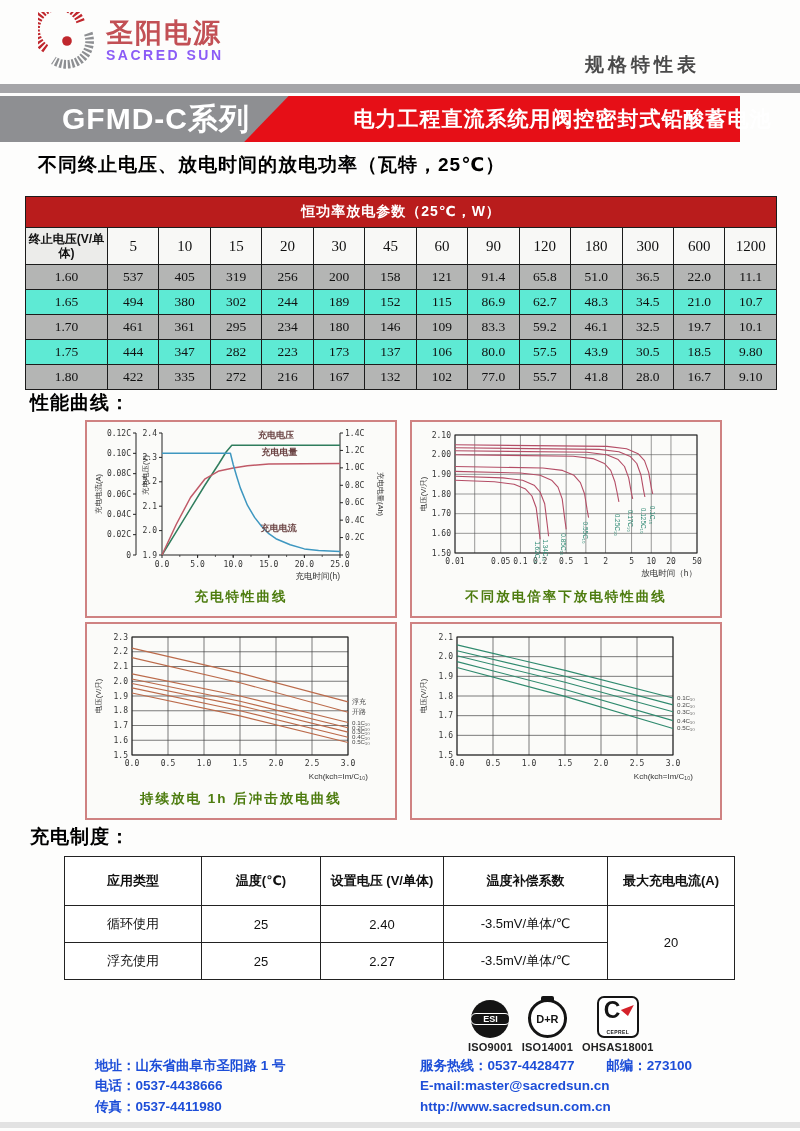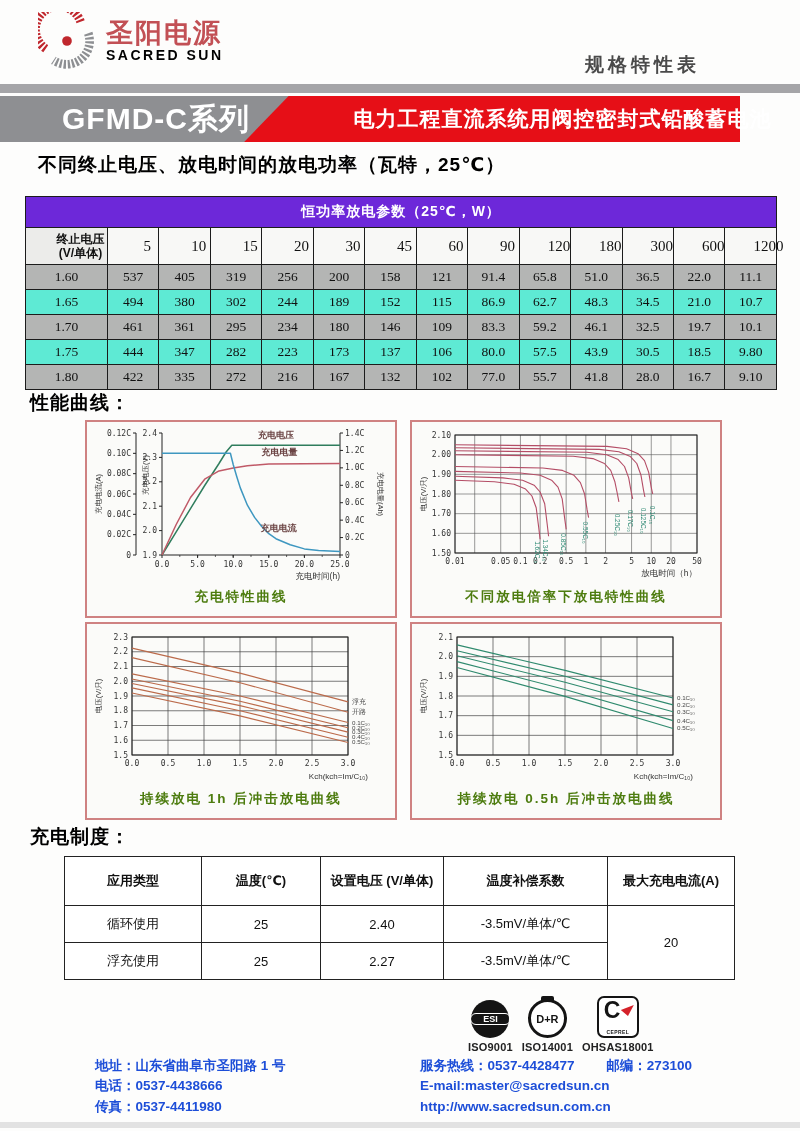--- a/index.html
+++ b/index.html
@@ -2,44 +2,44 @@
 <html><head>
 <meta charset="utf-8">
 <style>
   html,body{margin:0;padding:0;background:#ffffff;}
   .page{position:relative;width:800px;height:1131px;background:#fdfdfc;overflow:hidden;
         font-family:"Liberation Sans","DejaVu Sans",sans-serif;color:#111;}
 
   
   .logo-wrap{position:absolute;left:38px;top:12px;display:flex;align-items:center;gap:10px;}
   .logo-text .cn{font-size:27px;font-weight:900;color:#c25055;letter-spacing:2px;line-height:1.05;}
-  .logo-text .en{font-size:14px;font-weight:bold;color:#000000;letter-spacing:2.5px;}
+  .logo-text .en{font-size:14px;font-weight:bold;color:#8b5cf6;letter-spacing:2.5px;}
   .doc-type{position:absolute;right:100px;top:52px;font-size:19px;font-weight:bold;color:#4a4a4a;letter-spacing:4px;}
 
   .gray-bar{position:absolute;left:0;top:84px;width:800px;height:9px;background:#a5a5a8;}
   .banner{position:absolute;left:0;top:96px;width:740px;height:46px;background:#8e8f92;}
   .banner .red{position:absolute;left:0;top:0;width:100%;height:100%;background:#e60f17;
                clip-path:polygon(39% 0,100% 0,100% 100%,33% 100%);}
   .banner .series{position:absolute;left:62px;top:0;height:46px;line-height:46px;color:#fff;
                   font-size:30px;font-weight:900;letter-spacing:1px;}
   .banner .b-title{position:absolute;left:335px;top:0;width:455px;height:46px;line-height:46px;
                    text-align:center;color:#fff;font-size:21px;font-weight:900;letter-spacing:1px;}
 
   .sec-title{position:absolute;font-size:19px;font-weight:900;color:#000;letter-spacing:1px;}
   #title-power{left:38px;top:152px;}
   #title-curves{left:30px;top:390px;}
   #title-charge{left:30px;top:824px;}
 
   
   #power-table{position:absolute;left:25px;top:196px;width:752px;border-collapse:collapse;table-layout:fixed;
                font-family:"Liberation Serif","DejaVu Serif",serif;}
   #power-table td{border:1.6px solid #1c1c1c;text-align:center;padding:0;font-size:13.5px;}
-  #power-table .hd{background:#6d28d9;color:#fff;font-weight:bold;font-size:14px;height:30px;
+  #power-table .hd{background:#b91c1c;color:#fff;font-weight:bold;font-size:14px;height:30px;
                    font-family:"Liberation Sans","DejaVu Sans",sans-serif;letter-spacing:1px;}
-  #power-table .cols td{height:36px;font-size:15px;background:#f8f8f6;padding-left:28px;}
+  #power-table .cols td{height:36px;font-size:15px;background:#f8f8f6;}
   #power-table td.corner{font-size:12px;font-weight:bold;background:#ececea;line-height:1.2;
                          font-family:"Liberation Sans","DejaVu Sans",sans-serif;}
   #power-table tr.g td{background:#b4b5b4;}
   #power-table tr.w td{background:#5eead4;}
   #power-table tr.data td{height:24px;}
 
   
   .chart-box{position:absolute;width:306px;height:192px;border:2px solid #cf8282;background:#fbfbf9;padding:1px;}
   #box-a{left:85px;top:420px;} #box-b{left:410px;top:420px;}
   #box-c{left:85px;top:622px;} #box-d{left:410px;top:622px;}
@@ -454,21 +454,20 @@
         <text x="264" y="74.96666666666667" fill="#444444" font-size="6.2" text-anchor="start" font-family="&quot;Liberation Sans&quot;,&quot;DejaVu Sans&quot;,sans-serif">0.1C₁₀</text>
         <path d="M44.0 25.8 L152.0 51.3 L260.0 79.9" fill="none" stroke="#2f8a6e" stroke-width="1.1" stroke-linejoin="round"></path>
         <text x="264" y="81.85000000000002" fill="#444444" font-size="6.2" text-anchor="start" font-family="&quot;Liberation Sans&quot;,&quot;DejaVu Sans&quot;,sans-serif">0.2C₁₀</text>
         <path d="M44.0 30.7 L152.0 57.2 L260.0 86.7" fill="none" stroke="#2f8a6e" stroke-width="1.1" stroke-linejoin="round"></path>
         <text x="264" y="88.73333333333335" fill="#444444" font-size="6.2" text-anchor="start" font-family="&quot;Liberation Sans&quot;,&quot;DejaVu Sans&quot;,sans-serif">0.3C₁₀</text>
         <path d="M44.0 36.6 L152.0 64.5 L260.0 95.6" fill="none" stroke="#2f8a6e" stroke-width="1.1" stroke-linejoin="round"></path>
         <text x="264" y="97.58333333333333" fill="#444444" font-size="6.2" text-anchor="start" font-family="&quot;Liberation Sans&quot;,&quot;DejaVu Sans&quot;,sans-serif">0.4C₁₀</text>
         <path d="M44.0 42.5 L152.0 71.4 L260.0 103.5" fill="none" stroke="#2f8a6e" stroke-width="1.1" stroke-linejoin="round"></path>
         <text x="264" y="105.45" fill="#444444" font-size="6.2" text-anchor="start" font-family="&quot;Liberation Sans&quot;,&quot;DejaVu Sans&quot;,sans-serif">0.5C₁₀</text>
       </svg>
-    <div class="chart-caption">持续放电 0.5h 后冲击放电曲线</div>
   </div>
 
   <div class="sec-title" id="title-charge">充电制度：</div>
   <table id="charge-table">
       <colgroup>
         <col style="width: 137px;">
         <col style="width: 119px;">
         <col style="width: 123px;">
         <col style="width: 164px;">
         <col style="width: 127px;">

